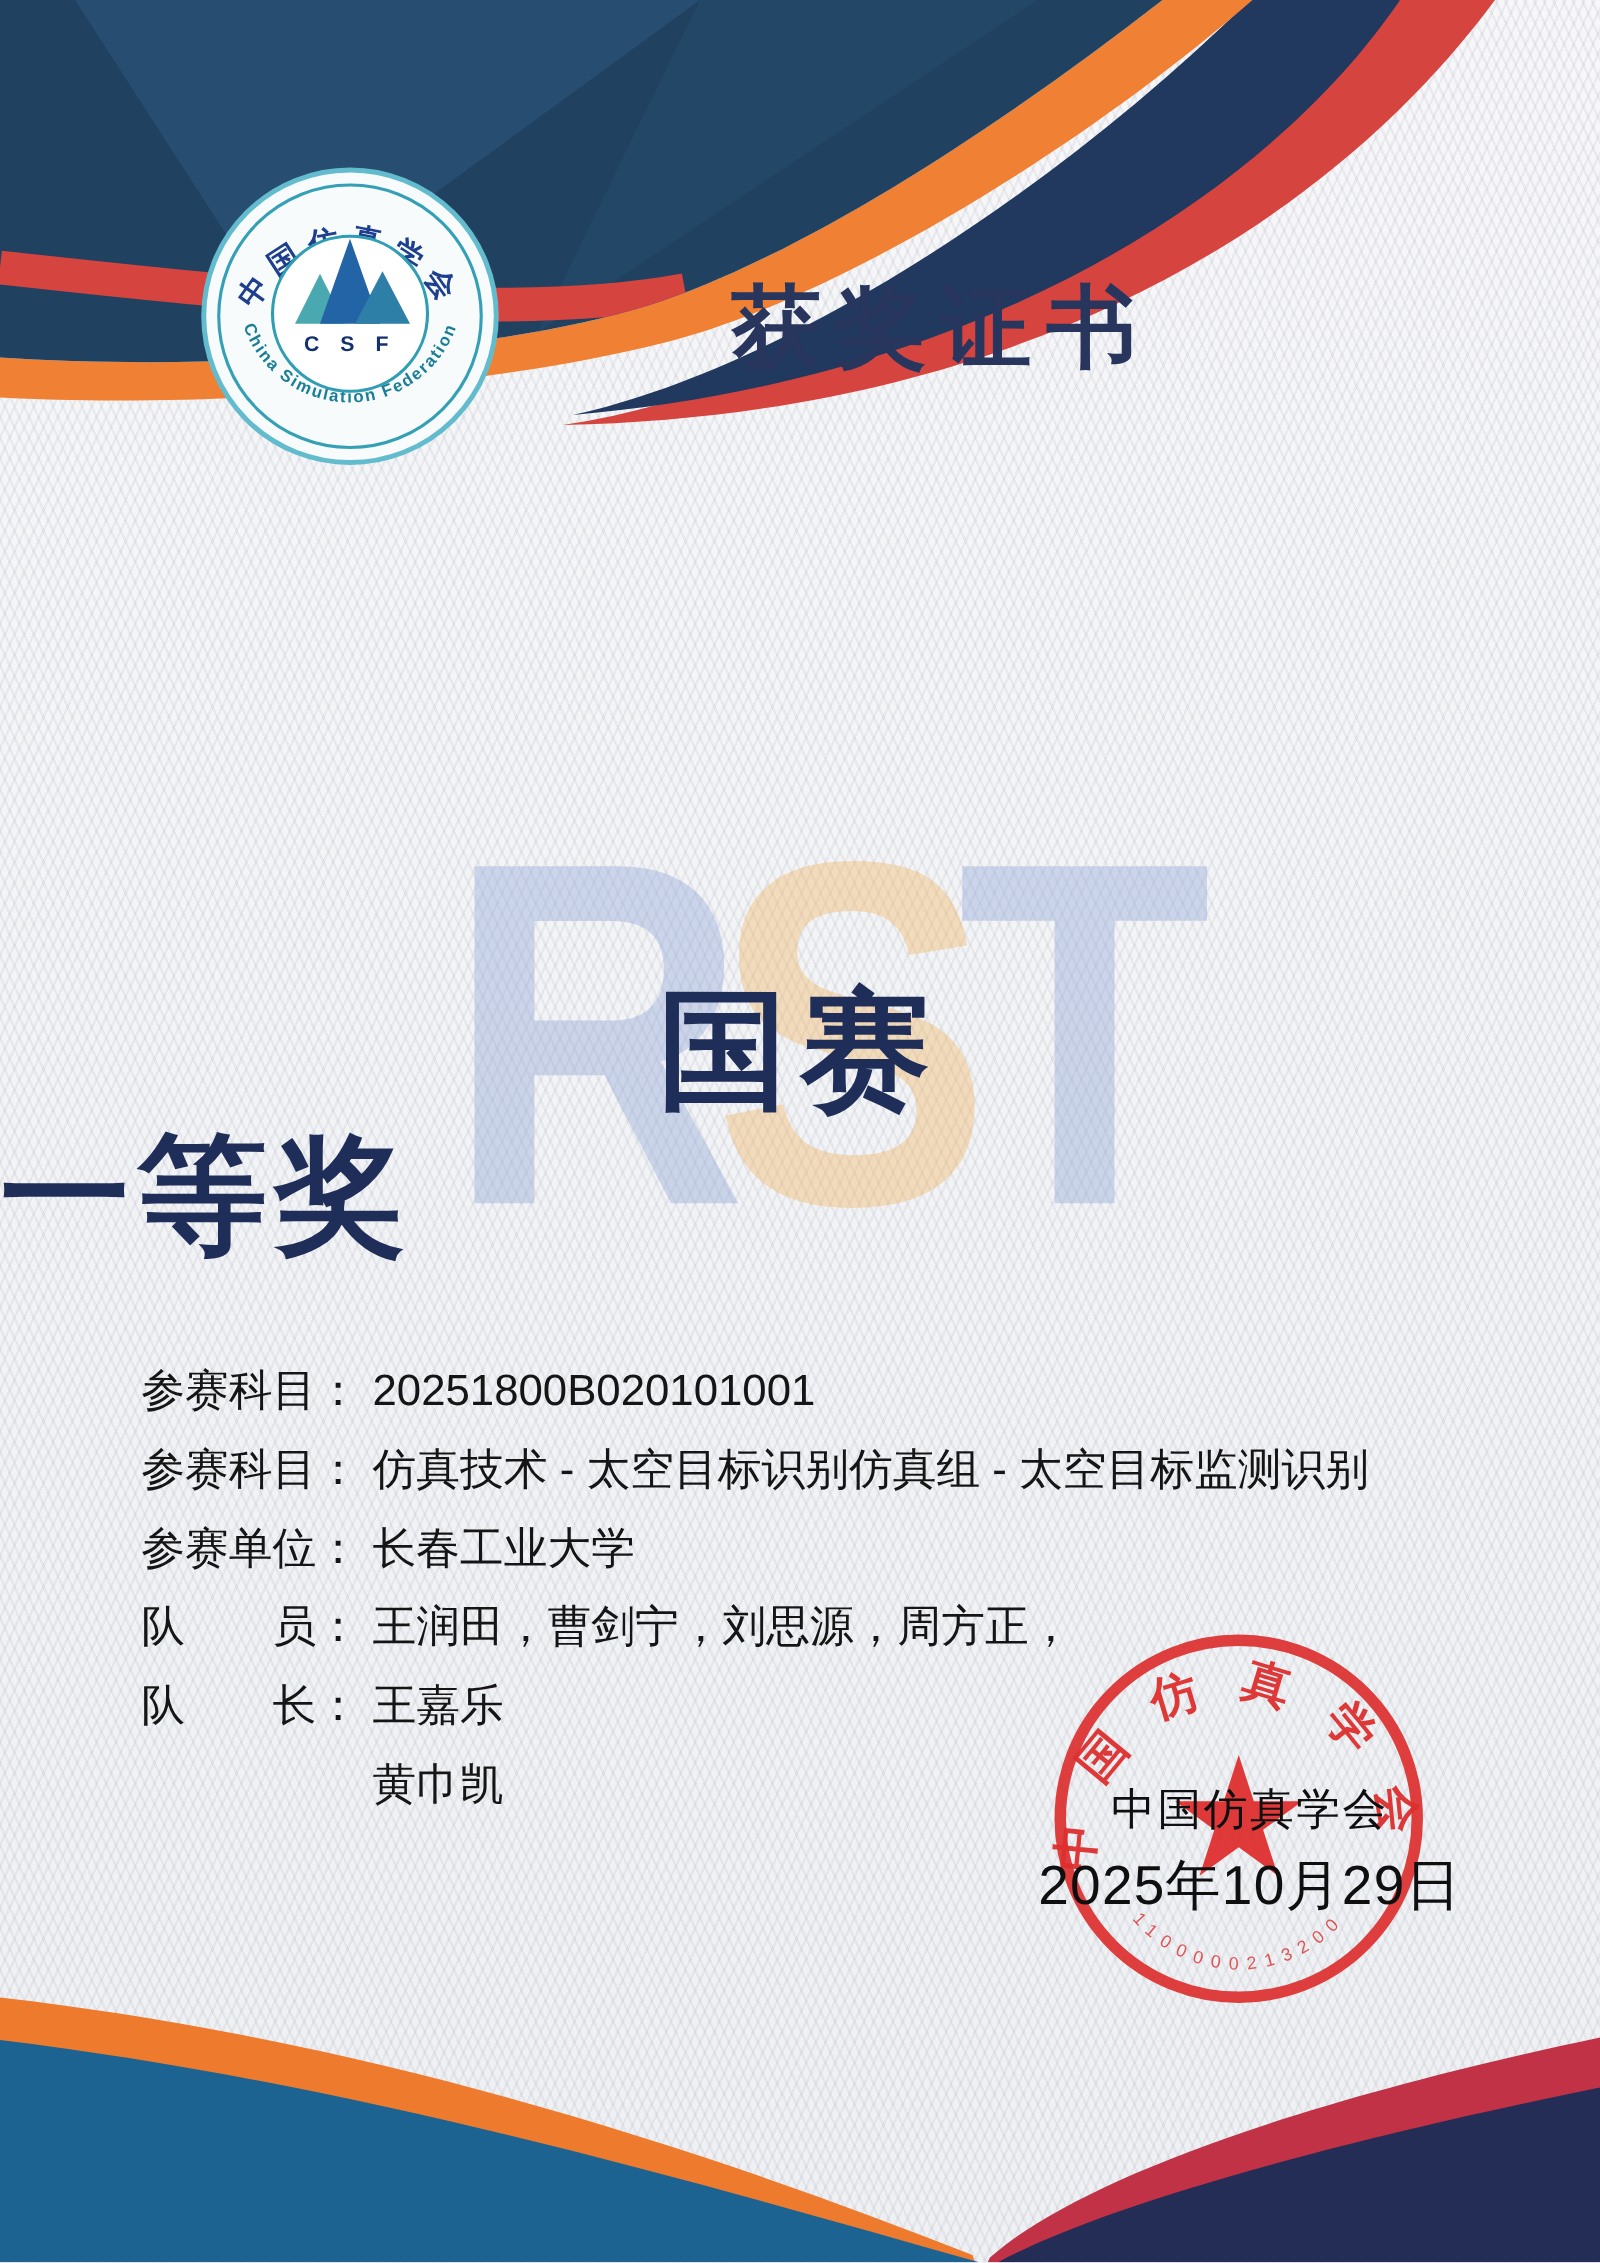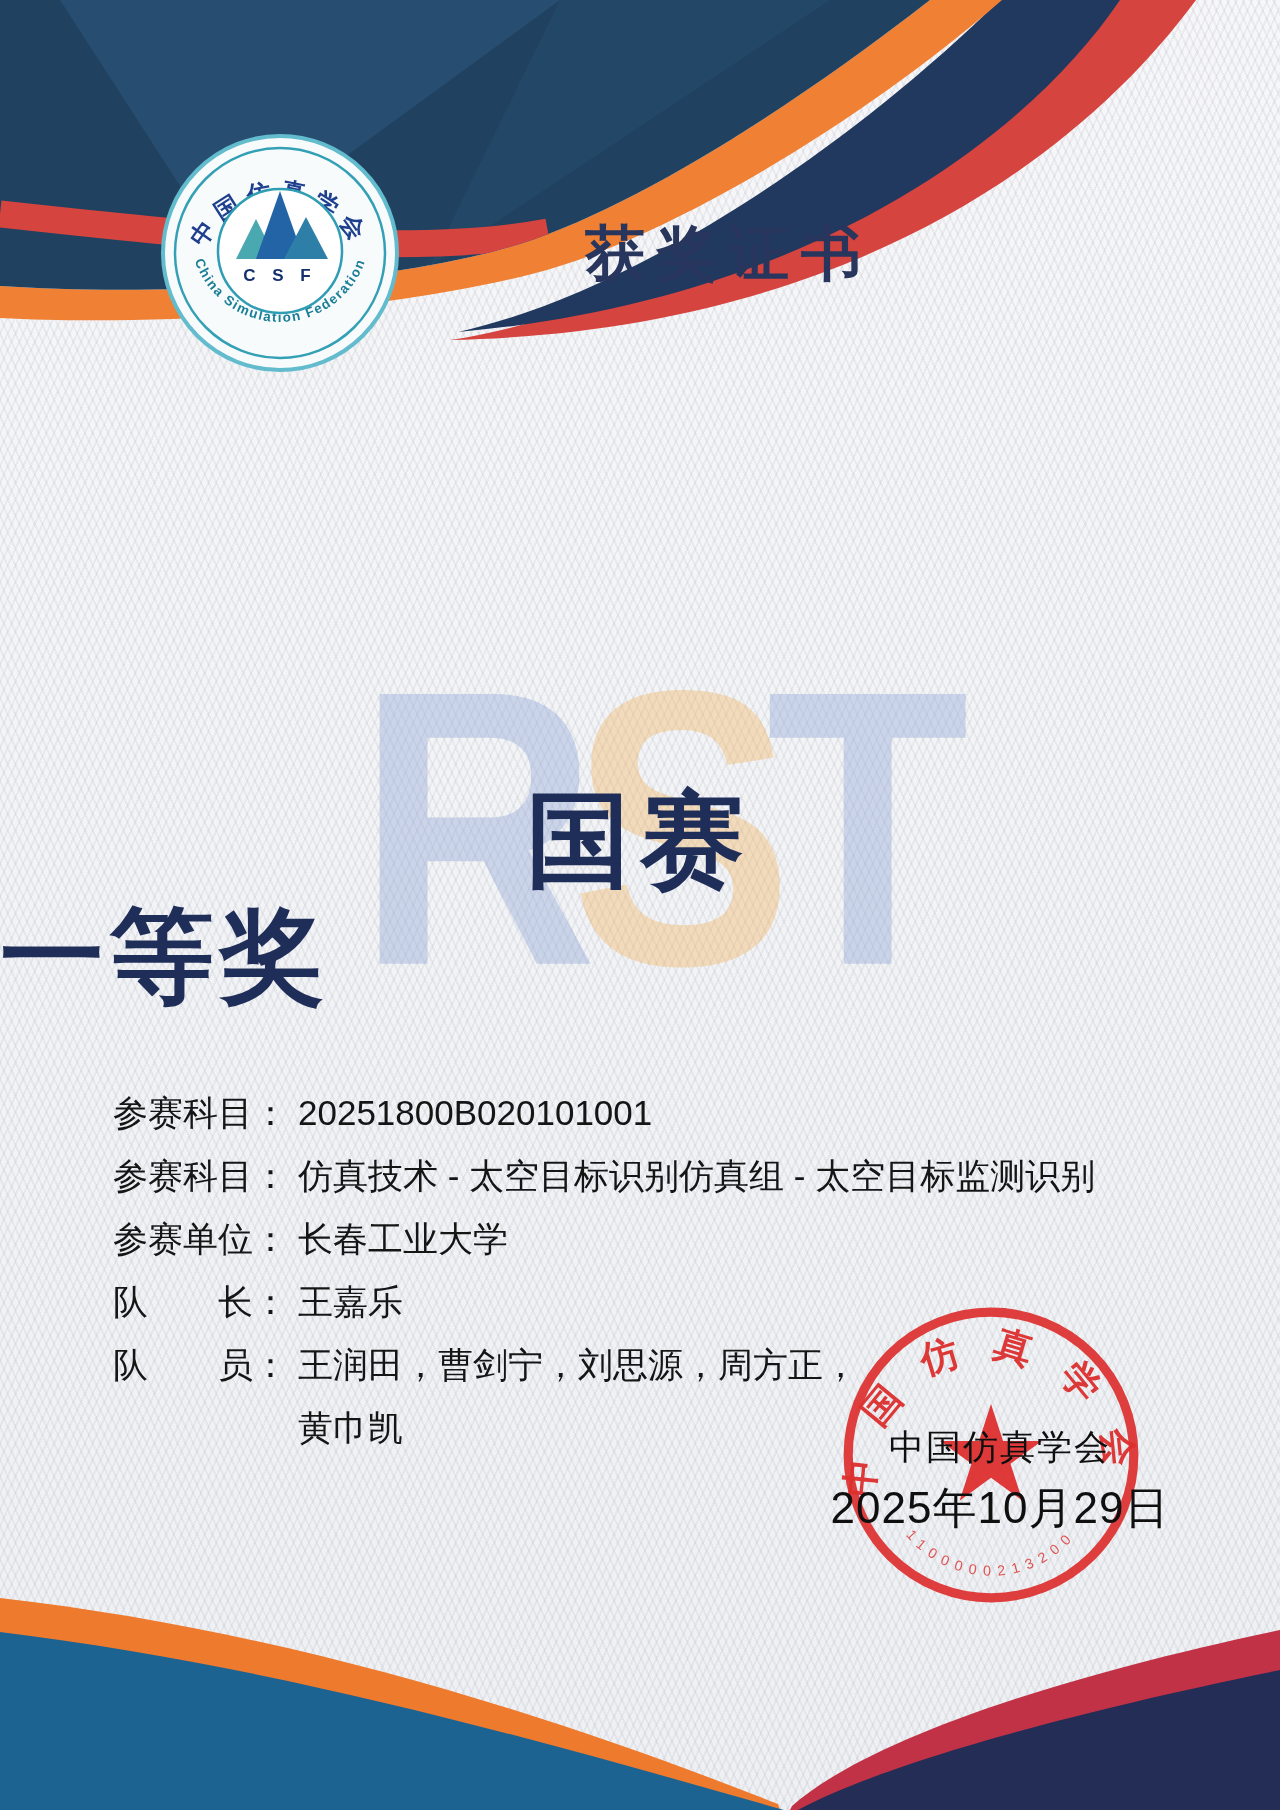--- a/index.html
+++ b/index.html
@@ -10,21 +10,21 @@
     background-image:
       repeating-linear-gradient(115deg, rgba(150,156,168,.13) 0 2px, transparent 2px 7px),
       repeating-linear-gradient(65deg, rgba(150,156,168,.13) 0 2px, transparent 2px 7px),
       linear-gradient(180deg,#f7f7f9,#eef0f3);
   }
   .abs{position:absolute;}
   svg{display:block;}
   
   .cert-title{
     left:585px;top:214px;width:470px;
-    font-size:60px;font-weight:900;letter-spacing:12px;
+    font-size:72px;font-weight:900;letter-spacing:12px;
     color:#28365e;white-space:nowrap;
   }
   
   .header{left:110px;top:520px;width:1090px;height:130px;}
   .rst-logo{position:absolute;left:0;top:4px;font-size:84px;font-weight:900;letter-spacing:-6px;font-style:normal;}
   .rst-logo .r,.rst-logo .t{color:#3a7fd2;text-shadow:3px 3px 0 rgba(28,58,110,.35);}
   .rst-logo .s{color:#f39a2e;text-shadow:3px 3px 0 rgba(190,100,20,.35);}
   .rst-logo .tm{font-size:20px;color:#9db8d9;vertical-align:top;letter-spacing:0;}
   .comp-cn{position:absolute;left:122px;top:0px;font-size:56px;font-weight:800;letter-spacing:6px;color:#1b1b1d;white-space:nowrap;}
   .comp-underline{position:absolute;left:122px;top:76px;width:948px;height:3px;background:#1f1f22;}
@@ -117,26 +117,26 @@
     </div>
     <div class="row">
       <span class="lbl">参赛科目：</span>
       <span class="val">仿真技术 - 太空目标识别仿真组 - 太空目标监测识别</span>
     </div>
     <div class="row">
       <span class="lbl">参赛单位：</span>
       <span class="val">长春工业大学</span>
     </div>
     <div class="row">
+      <span class="lbl">队　　员：</span>
+      <span class="val">王润田，曹剑宁，刘思源，周方正，</span>
+    </div>
+    <div class="row">
       <span class="lbl">队　　长：</span>
       <span class="val">王嘉乐</span>
-    </div>
-    <div class="row">
-      <span class="lbl">队　　员：</span>
-      <span class="val">王润田，曹剑宁，刘思源，周方正，</span>
     </div>
     <div class="row">
       <span class="lbl"></span>
       <span class="val">黄巾凯</span>
     </div>
   </div>
 
   <svg class="abs" style="left:838px;top:1302px;" width="306" height="306" viewBox="0 0 300 300">
     <defs>
       <path id="sealtop" d="M44,212 A114,114 0 1 1 256,212"></path>

